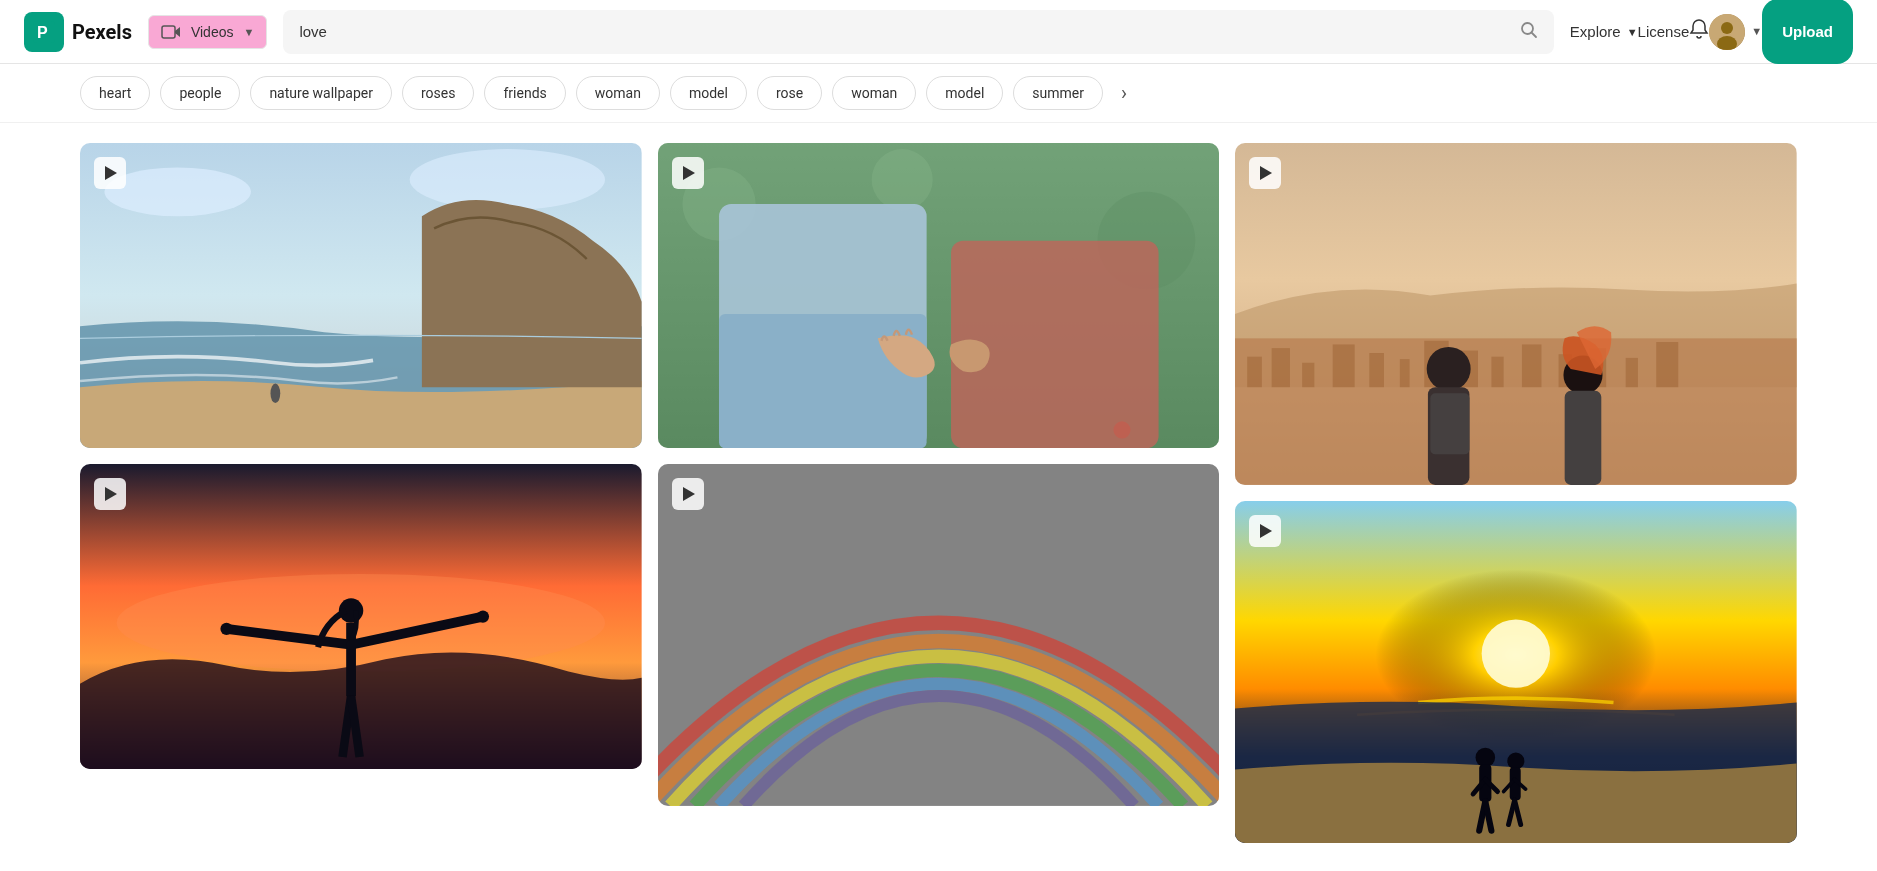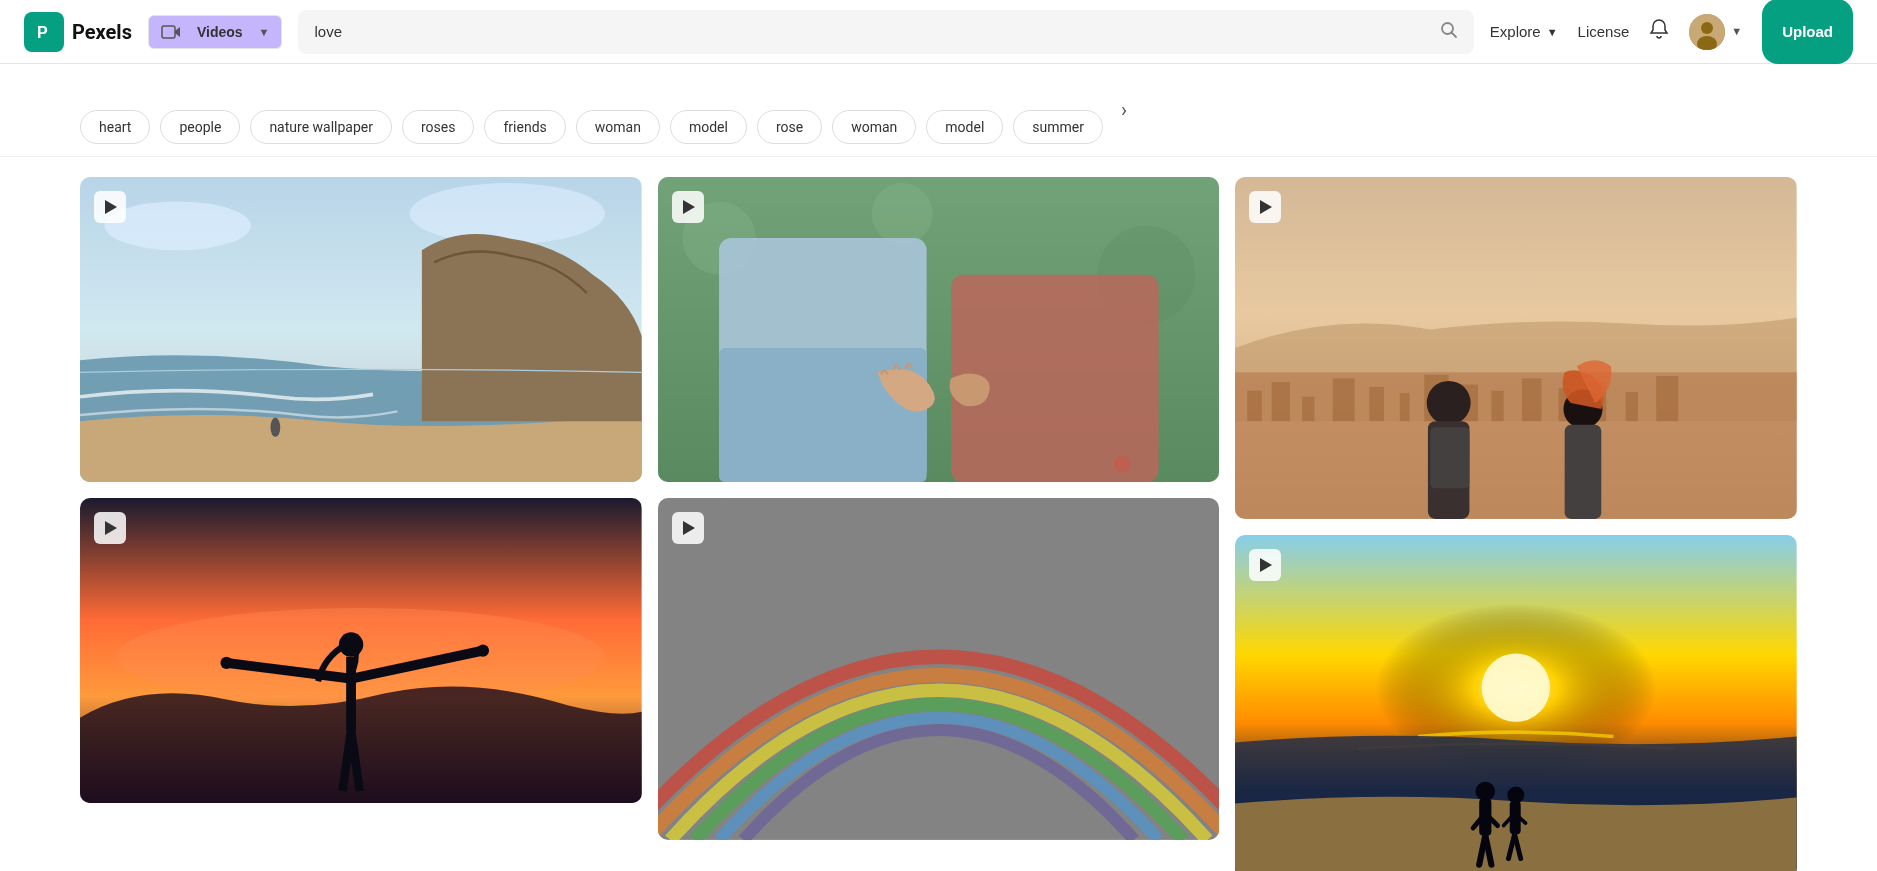--- a/index.html
+++ b/index.html
@@ -39,29 +39,29 @@
       font-size: 20px;
     }
     .logo-text {
       font-size: 20px;
       font-weight: 700;
       color: #111;
     }
     .videos-dropdown {
       display: flex;
       align-items: center;
-      gap: 16px;
+      gap: 10px;
       padding: 8px 12px;
       border: 1px solid #e5e5e5;
       border-radius: 6px;
       cursor: pointer;
       font-size: 14px;
-      font-weight: 700;
-      color: #333;
-      background: #c4b5fd;
+      font-weight: 400;
+      color: #333;
+      background: #f9a8d4;
       flex-shrink: 0;
     }
     .search-bar {
       flex: 1;
       display: flex;
       align-items: center;
       background: #f5f5f5;
       border-radius: 8px;
       padding: 0 16px;
       height: 44px;
@@ -76,21 +76,20 @@
       outline: none;
     }
     .search-icon {
       color: #888;
       font-size: 18px;
       cursor: pointer;
     }
     .header-right {
       display: flex;
       align-items: center;
-      gap: 20px;
       flex-shrink: 0;
     }
     .explore-btn {
       display: flex;
       align-items: center;
       gap: 4px;
       font-size: 15px;
       font-weight: 500;
       cursor: pointer;
       color: #333;
@@ -139,21 +138,20 @@
     .tag-chip {
       padding: 8px 18px;
       border: 1.5px solid #ddd;
       border-radius: 20px;
       font-size: 14px;
       cursor: pointer;
       white-space: nowrap;
       background: #fff;
       color: #333;
       transition: background 0.2s;
-      margin-top: 34px;
     }
     .tags-more {
       font-size: 20px;
       color: #555;
       cursor: pointer;
       padding: 4px 8px;
     }
 
     
     .video-grid {

